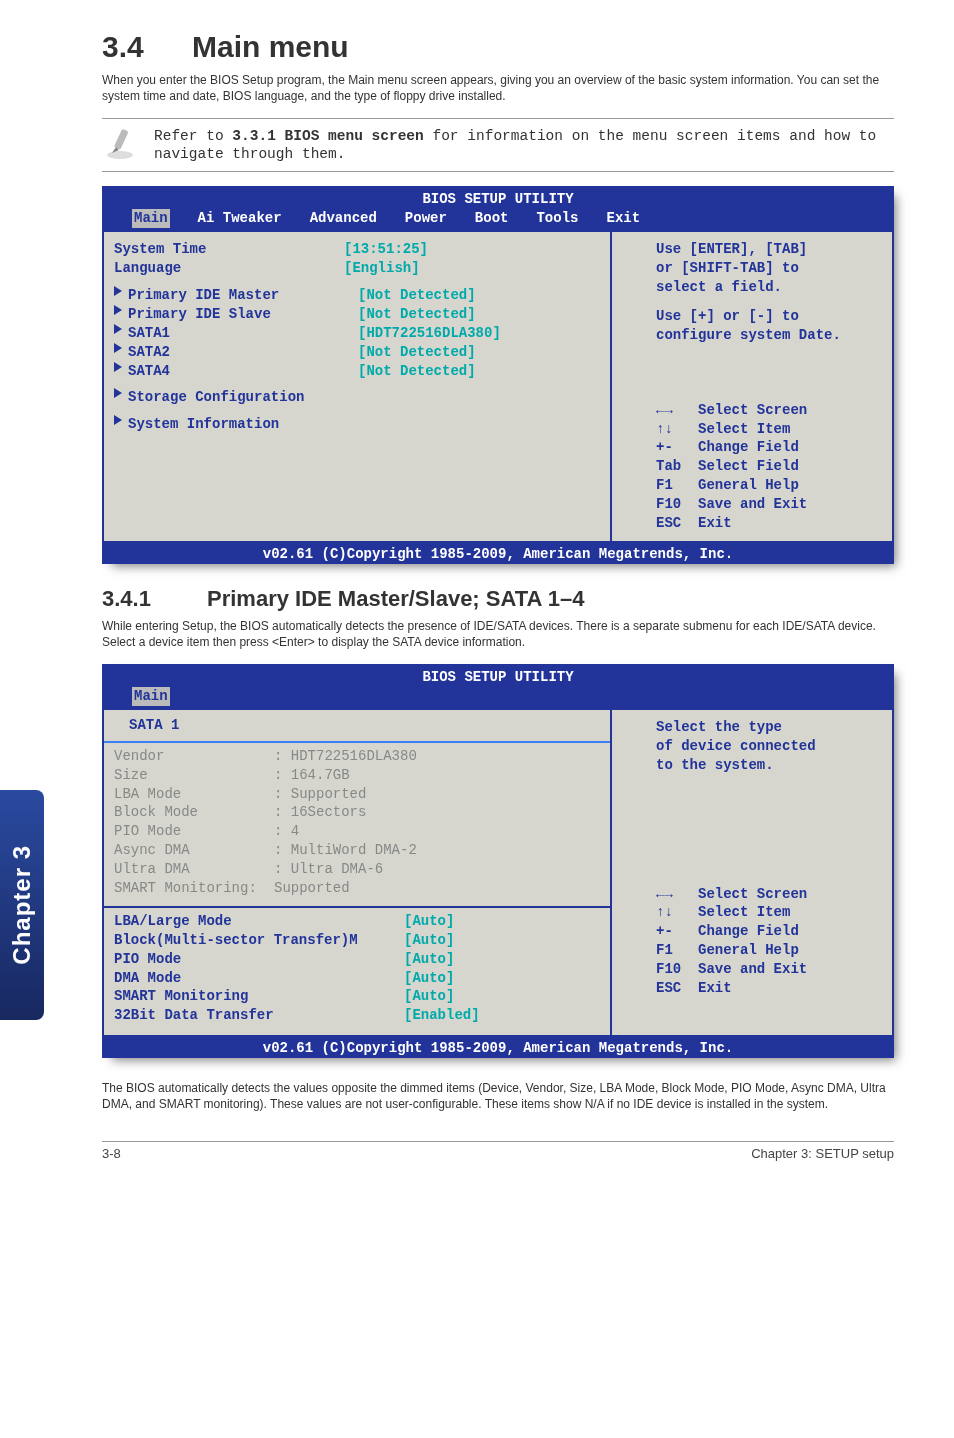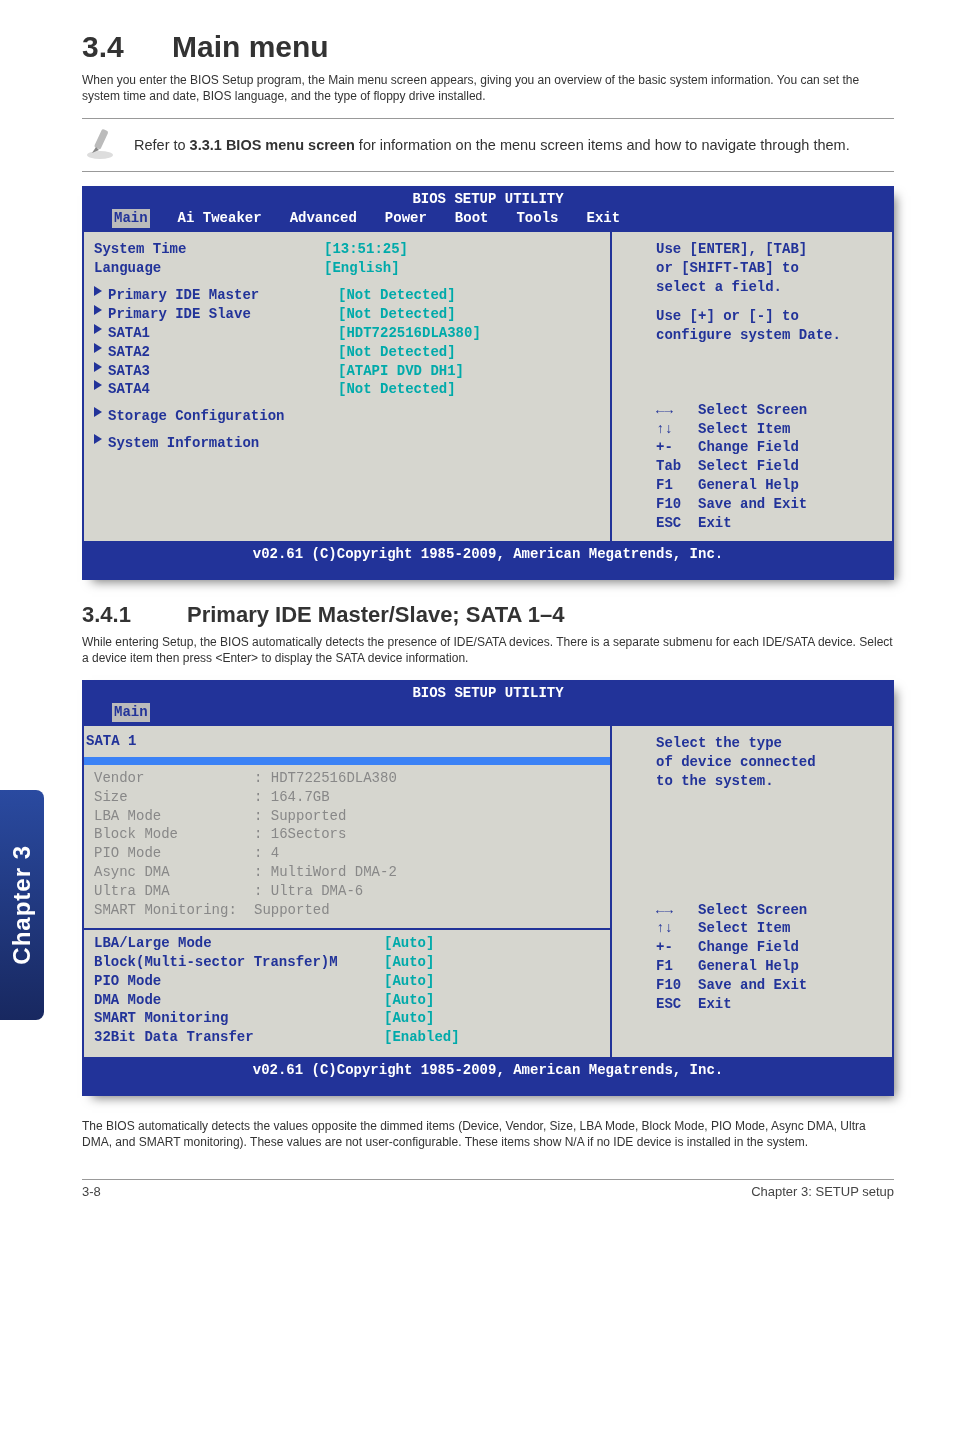--- a/index.html
+++ b/index.html
@@ -6,27 +6,28 @@
   body {
     font-family: Arial, Helvetica, sans-serif;
     background: #fff;
     color: #333;
     width: 954px;
     margin: 0 auto;
     position: relative;
   }
   .page {
     padding: 30px 60px 20px 82px;
+    margin-left: 20px;
   }
   h1 { font-size: 30px; font-weight: bold; color: #333; margin-bottom: 8px; }
   .h1-num { display: inline-block; width: 90px; }
   .intro { font-size: 12px; color: #333; line-height: 1.35; margin-bottom: 14px; }
   .note-row { display: flex; align-items: center; border-top: 1px solid #999; border-bottom: 1px solid #999; padding: 6px 0; margin-bottom: 14px; }
   .note-icon { width: 40px; flex: 0 0 40px; }
-  .note-text { flex: 1; font-size: 14.5px; color: #333; padding-left: 12px; line-height: 1.3; }
+  .note-text { flex: 1; font-size: 14.5px; color: #333; padding-left: 12px; line-height: 1.3; font-family: Liberation Mono, monospace; }
   .bios {
     background: #223399;
     font-family: "Courier New", monospace;
     font-size: 14px;
     color: #fff;
     line-height: 1.35;
     border-radius: 0;
     box-shadow: 6px 6px 10px -4px rgba(0,0,0,0.5);
     margin-bottom: 22px;
     width: 100%;
@@ -38,21 +39,21 @@
   .bios-body { display:flex; background:#d6d6cf; margin: 0 2px 2px 2px; gap: 34px;}
   .bios-left { flex: 1; padding: 8px 10px; border-right: 2px solid #223399; min-height: 10px;}
   .bios-right{ width:246px; padding:8px 10px;}
   .bios-body, .bios-left, .bios-right { color:#223399; font-weight:bold;}
   .row { display:flex; }
   .row .lbl { width: 230px; white-space:pre; }
   .row .val { flex:1; }
   .cyan { color:#0aa;}
   .gray-cell { color:#888; font-weight:normal;}
   .submenu::before { content:""; display:inline-block; width:0;height:0;border-top:5px solid transparent;border-bottom:5px solid transparent;border-left:8px solid #223399;margin-right:6px;vertical-align:0px;}
-  .statusbar{ background:#223399;color:#fff;text-align:center;font-weight:bold;padding:2px 0 16px 0;}
+  .statusbar{ background:#223399;color:#fff;text-align:center;font-weight:bold;padding:2px 0 0 0;}
   h2 { font-size:22px;font-weight:bold;color:#333;margin-bottom:6px;}
   .h2-num{display:inline-block;width:105px;}
   .chapter-tab {
     position:absolute; left:0; top:790px; width:44px; height:230px;
     background: linear-gradient(to bottom, #2a4aa0, #182860);
     border-radius:0 8px 8px 0;
     display:flex; align-items:center; justify-content:center;
   }
   .chapter-tab span{
     color:#fff; font-weight:bold; font-size:24px;
@@ -123,24 +124,20 @@
           </div>
       <div class="row submenu">
             <span class="lbl">SATA1</span>
             <span class="val cyan">[HDT722516DLA380]</span>
           </div>
       <div class="row submenu">
             <span class="lbl">SATA2</span>
             <span class="val cyan">[Not Detected]</span>
           </div>
       <div class="row submenu">
-            <span class="lbl">SATA3</span>
-            <span class="val cyan">[ATAPI DVD DH1]</span>
-          </div>
-      <div class="row submenu">
             <span class="lbl">SATA4</span>
             <span class="val cyan">[Not Detected]</span>
           </div>
       <div style="height:8px"></div>
       <div class="row submenu">
             <span class="lbl">Storage Configuration</span>
           </div>
       <div style="height:8px"></div>
       <div class="row submenu">
             <span class="lbl">System Information</span>
@@ -193,21 +190,21 @@
 </h2>
 <p class="intro">While entering Setup, the BIOS automatically detects the presence of IDE/SATA devices. There is a separate submenu for each IDE/SATA device. Select a device item then press &lt;Enter&gt; to display the SATA device information.</p>
 
 <div class="bios">
   <div class="bios-title">BIOS SETUP UTILITY</div>
   <div class="menubar">
     <span class="sel">Main</span>
   </div>
   <div class="bios-body">
     <div class="bios-left" style="padding:0">
-      <div style="padding:6px 2px;border-bottom:8px solid #3b82f6">SATA 1</div>
+      <div style="padding:6px 25px;border-bottom:2px solid #3b82f6">SATA 1</div>
       <div style="padding:4px 10px 8px 10px;border-bottom:2px solid #223399">
         <div class="row gray-cell">
               <span class="lbl" style="width:160px">Vendor</span>
               <span>: HDT722516DLA380</span>
             </div>
         <div class="row gray-cell">
               <span class="lbl" style="width:160px">Size</span>
               <span>: 164.7GB</span>
             </div>
         <div class="row gray-cell">

